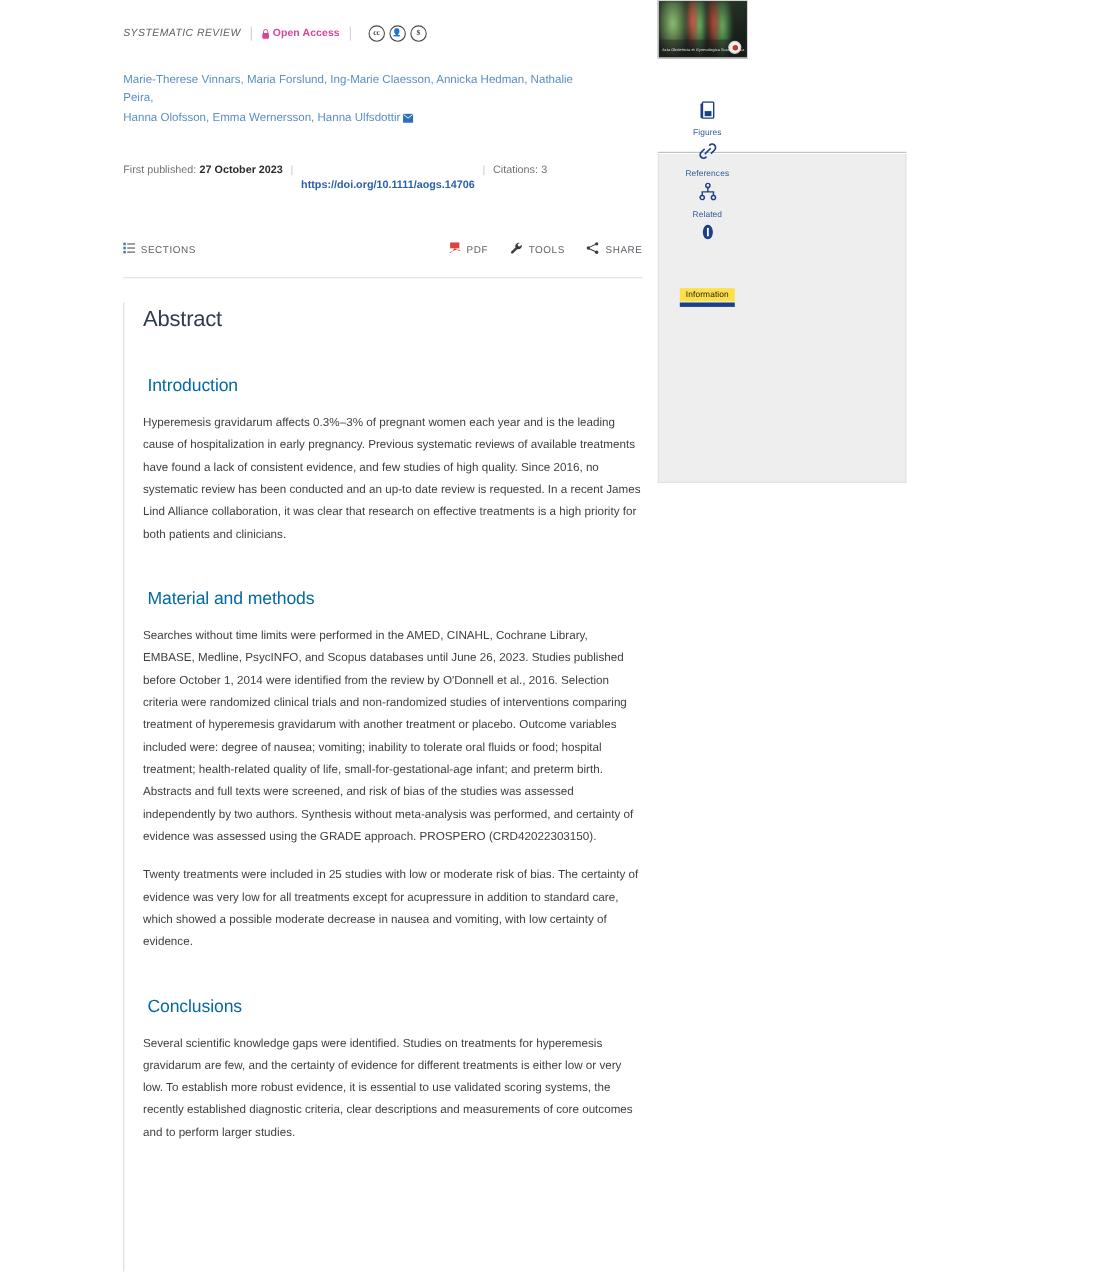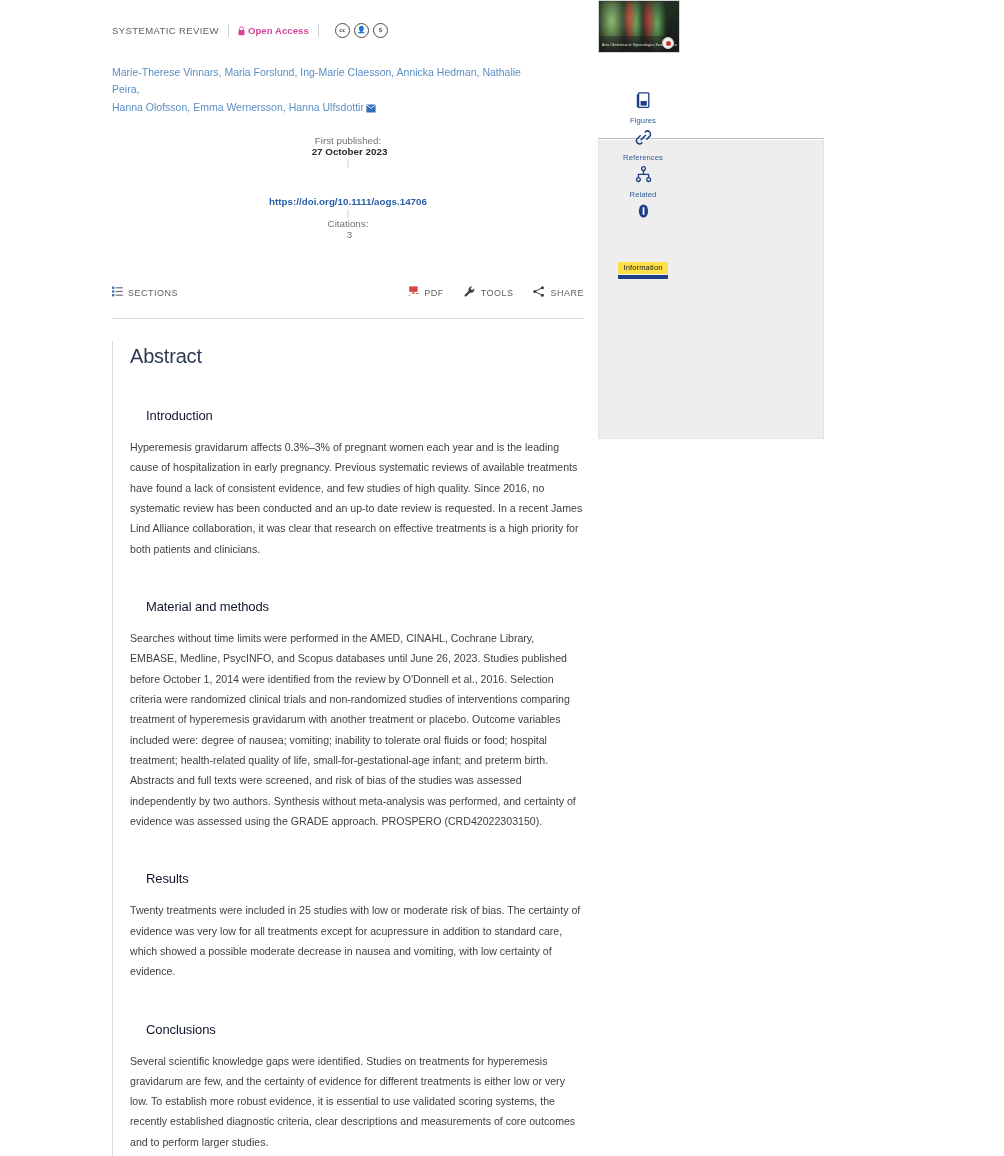--- a/index.html
+++ b/index.html
@@ -31,20 +31,21 @@
     align-items: center;
     height: 36px;
     padding-top: 12px;
   }
   .art-type {
     font-size: 9.5px;
     letter-spacing: 0.4px;
     color: #5c6066;
     text-transform: uppercase;
     font-family: "Liberation Sans", sans-serif;
+    font-style: italic;
   }
   .vdiv {
     width: 1px;
     height: 13px;
     background: #cfd3d8;
     margin: 0 9px;
     display: inline-block;
   }
   .open-access {
     display: flex;
@@ -100,21 +101,20 @@
 
   
   .pub-line {
     margin-top: 17px;
     font-size: 9.8px;
     color: #6e7377;
     display: flex;
     align-items: center;
     flex-wrap: nowrap;
     white-space: nowrap;
-    flex-direction: column;
   }
   .pub-line .lbl { color:#6e7377; }
   .pub-line .val { color:#2b2b2b; font-weight: bold; margin-left: 3px;}
   .pub-line .sep { color:#c6cacd; margin: 0 7px; }
   .doi-link { color: #2a5fa8; font-weight: bold; text-decoration: none; margin-top: 28px; }
   .cit { color:#6e7377; }
 
   
   .toolbar {
     margin-top: 42px;
@@ -153,24 +153,24 @@
   }
   h2.abs-title {
     font-size: 20px;
     font-weight: normal;
     color: #2e3a52;
     margin: 0 0 0 0;
     padding-top: 4px;
     letter-spacing: -0.2px;
   }
   h3.sec-title {
-    font-size: 13px;
+    font-size: 16px;
     font-weight: normal;
-    color: #0f172a;
-    margin: 40px 0 0 16px;
+    color: #0369a1;
+    margin: 40px 0 0 4px;
     letter-spacing: -0.1px;
   }
   p.sec-body {
     font-size: 10.6px;
     line-height: 1.92;
     color: #3d3f42;
     margin: 14px 0 0 0;
     max-width: 462px;
     text-align: left;
   }
@@ -372,21 +372,20 @@
 
   <div class="abstract-wrap">
     <h2 class="abs-title">Abstract</h2>
 
     <h3 class="sec-title">Introduction</h3>
     <p class="sec-body">Hyperemesis gravidarum affects 0.3%–3% of pregnant women each year and is the leading cause of hospitalization in early pregnancy. Previous systematic reviews of available treatments have found a lack of consistent evidence, and few studies of high quality. Since 2016, no systematic review has been conducted and an up-to date review is requested. In a recent James Lind Alliance collaboration, it was clear that research on effective treatments is a high priority for both patients and clinicians.</p>
 
     <h3 class="sec-title">Material and methods</h3>
     <p class="sec-body">Searches without time limits were performed in the AMED, CINAHL, Cochrane Library, EMBASE, Medline, PsycINFO, and Scopus databases until June 26, 2023. Studies published before October 1, 2014 were identified from the review by O'Donnell et al., 2016. Selection criteria were randomized clinical trials and non-randomized studies of interventions comparing treatment of hyperemesis gravidarum with another treatment or placebo. Outcome variables included were: degree of nausea; vomiting; inability to tolerate oral fluids or food; hospital treatment; health-related quality of life, small-for-gestational-age infant; and preterm birth. Abstracts and full texts were screened, and risk of bias of the studies was assessed independently by two authors. Synthesis without meta-analysis was performed, and certainty of evidence was assessed using the GRADE approach. PROSPERO (CRD42022303150).</p>
 
-    <h3 class="sec-title">Results</h3>
     <p class="sec-body">Twenty treatments were included in 25 studies with low or moderate risk of bias. The certainty of evidence was very low for all treatments except for acupressure in addition to standard care, which showed a possible moderate decrease in nausea and vomiting, with low certainty of evidence.</p>
 
     <h3 class="sec-title">Conclusions</h3>
     <p class="sec-body">Several scientific knowledge gaps were identified. Studies on treatments for hyperemesis gravidarum are few, and the certainty of evidence for different treatments is either low or very low. To establish more robust evidence, it is essential to use validated scoring systems, the recently established diagnostic criteria, clear descriptions and measurements of core outcomes and to perform larger studies.</p>
   </div>
 </div>
 
 <div class="right-col">
 
   <div class="thumb">

